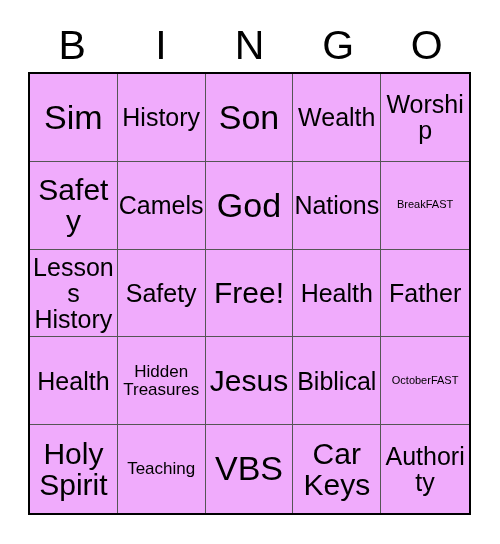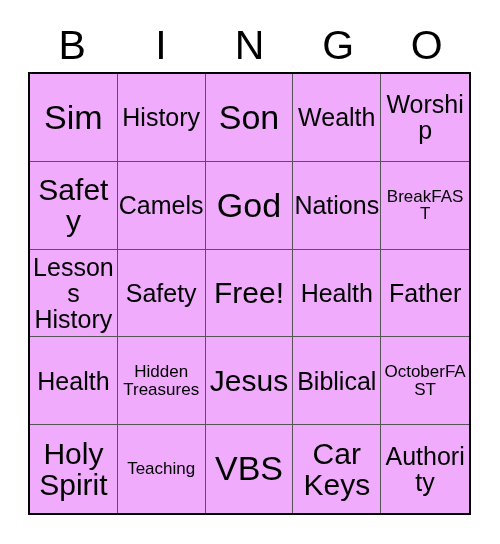--- a/index.html
+++ b/index.html
@@ -71,21 +71,21 @@
     line-height: 1.04;
     white-space: pre-line;
     word-break: break-word;
   }
   
   .fs-xxl .cell-text { font-size: 34px; }
   .fs-xl  .cell-text { font-size: 30px; }
   .fs-lg  .cell-text { font-size: 25px; }
   .fs-md  .cell-text { font-size: 25px; }
   .fs-sm  .cell-text { font-size: 17px; }
-  .fs-xs  .cell-text { font-size: 17px; }
+  .fs-xs  .cell-text { font-size: 11px; }
 </style>
 </head>
 <body>
 
 <div class="card">
 
   <div class="header-row">
       <div class="header-cell">B</div>
       <div class="header-cell">I</div>
       <div class="header-cell">N</div>

